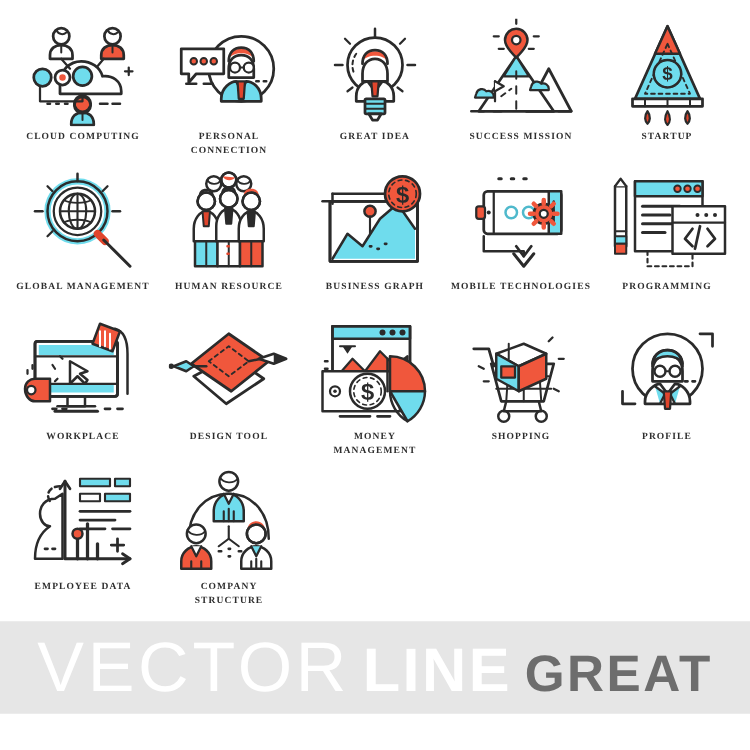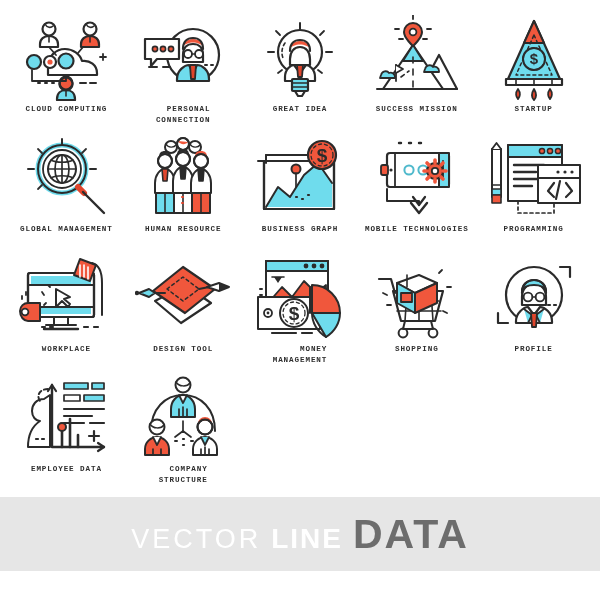--- a/index.html
+++ b/index.html
@@ -41,25 +41,25 @@
     align-items: center;
     justify-content: center;
   }
   .art svg { display: block; }
   .label {
     margin-top: 2px;
     font-size: 7.6px;
     font-weight: bold;
     letter-spacing: 0.9px;
     color: #2e2e2e;
-    text-align: right;
+    text-align: center;
     line-height: 10.5px;
     text-transform: uppercase;
     white-space: pre-line;
-    font-family: Liberation Mono, monospace;
+    font-family: Liberation Serif, serif;
   }
   
   #banner {
     position: absolute;
     left: 0;
     top: 497px;
     width: 600px;
     height: 74px;
     background: #e6e6e6;
     display: flex;
@@ -68,28 +68,28 @@
     justify-content: center;
   }
   #banner-title {
     display: flex;
     align-items: baseline;
     justify-content: center;
     gap: 10px;
     line-height: 1;
   }
   .w-vector {
-    font-size: 27px;
+    font-size: 56px;
     font-weight: 300;
     color: #ffffff;
     letter-spacing: 3px;
     font-family: "Liberation Sans", sans-serif;
   }
   .w-line {
-    font-size: 28px;
+    font-size: 49px;
     font-weight: bold;
     color: #ffffff;
     letter-spacing: 2px;
     font-family: "Liberation Sans", sans-serif;
   }
   .w-icons {
     font-size: 41px;
     font-weight: bold;
     color: #6d6d6d;
     letter-spacing: 2px;
@@ -707,17 +707,17 @@
       <div class="label">COMPANY
 STRUCTURE</div>
     </div>
 
   </div>
 
   <div id="banner">
     <div id="banner-title">
       <span class="w-vector">VECTOR</span>
       <span class="w-line">LINE</span>
-      <span class="w-icons">DATA</span>
+      <span class="w-icons">GREAT</span>
     </div>
   </div>
 
 </div>
 
 </body></html>

